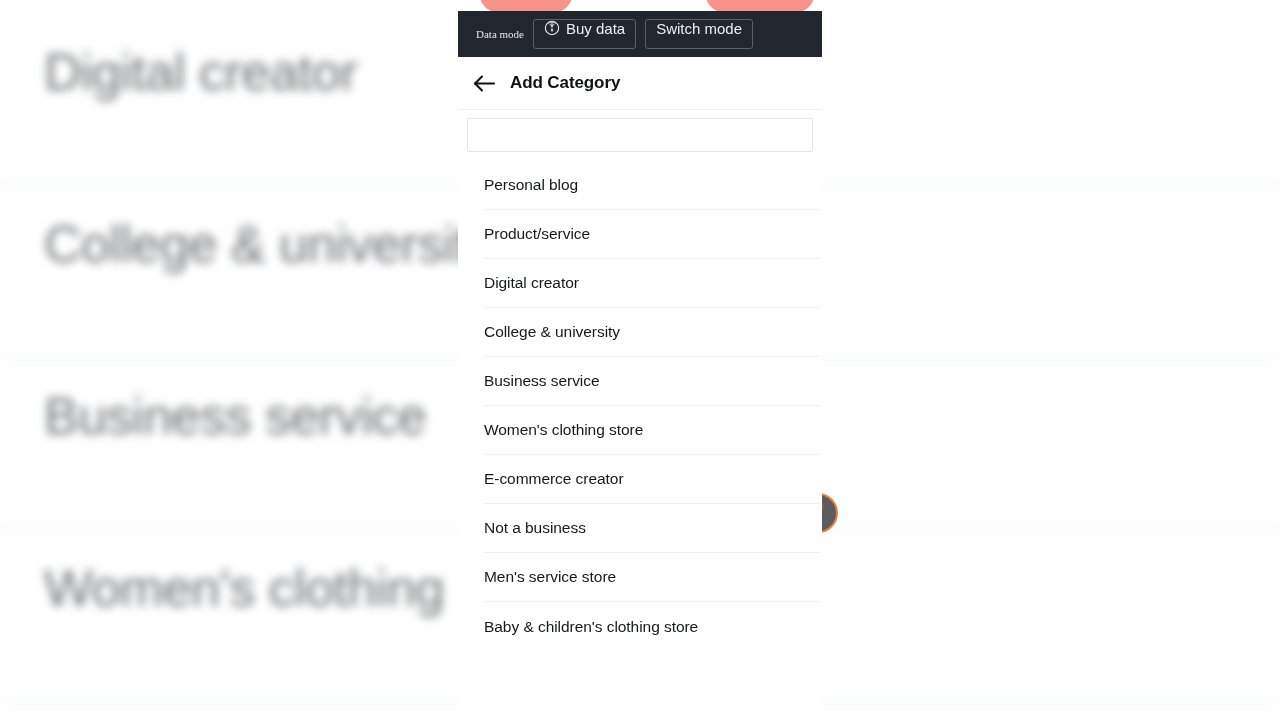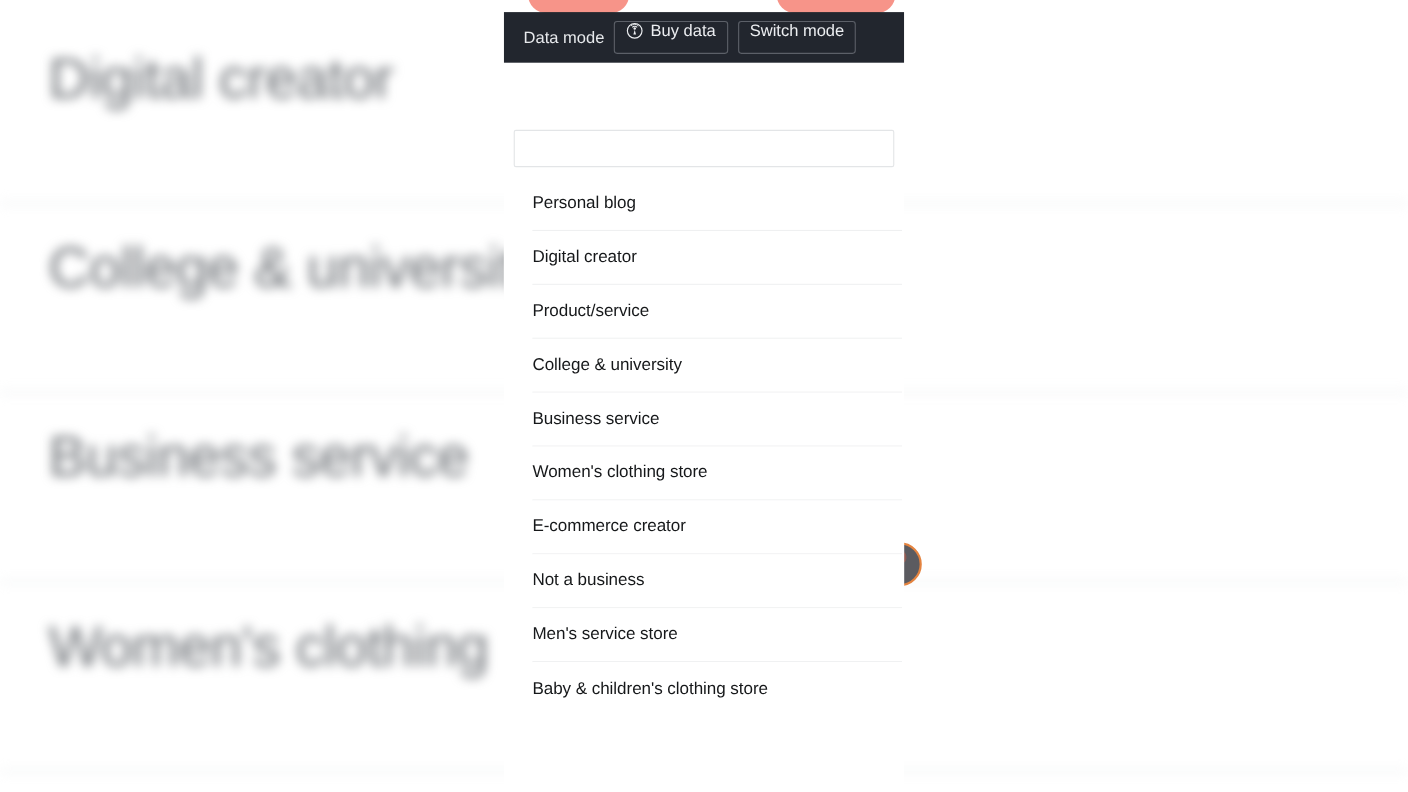--- a/index.html
+++ b/index.html
@@ -110,23 +110,24 @@
     height: 46px;
     background: #22262e;
     display: flex;
     align-items: center;
     gap: 9px;
     padding-left: 18px;
     z-index: 7;
   }
   #data-bar .dm-label {
     color: #e7e9ec;
-    font-size: 15px;
+    font-size: 11px;
     font-weight: 400;
     white-space: nowrap;
+    font-family: Liberation Serif, serif;
   }
   .dm-btn {
     display: flex;
     align-items: flex-start;
     gap: 6px;
     height: 30px;
     padding: 0 10px;
     border: 1px solid #5c6068;
     border-radius: 3px;
     color: #eceef1;
@@ -244,29 +245,38 @@
           </svg>
         </span>
         <span>Buy data</span>
       </div>
 
       <div class="dm-btn">
         <span>Switch mode</span>
       </div>
     </div>
 
+    <div id="panel-header">
+      <span class="back-arrow">
+        <svg width="24" height="19" viewBox="0 0 24 19" fill="none" stroke="#0f1113" stroke-width="2.1" stroke-linecap="round" stroke-linejoin="round">
+          <path d="M22 9.5 H3"></path>
+          <path d="M10 2.5 L3 9.5 L10 16.5"></path>
+        </svg>
+      </span>
+      <span class="hdr-title">Add Category</span>
+    </div>
 
     <div id="search-wrap">
       <input id="search-input" type="text" value="" placeholder="" style="">
     </div>
 
     <div id="category-list">
       <div class="cat-item">Personal blog</div>
+      <div class="cat-item">Product/service</div>
       <div class="cat-item">Digital creator</div>
-      <div class="cat-item">Product/service</div>
       <div class="cat-item">College &amp; university</div>
       <div class="cat-item">Business service</div>
       <div class="cat-item">Women's clothing store</div>
       <div class="cat-item">E-commerce creator</div>
       <div class="cat-item">Not a business</div>
       <div class="cat-item">Men's service store</div>
       <div class="cat-item">Baby &amp; children's clothing store</div>
     </div>
 
   </div>

